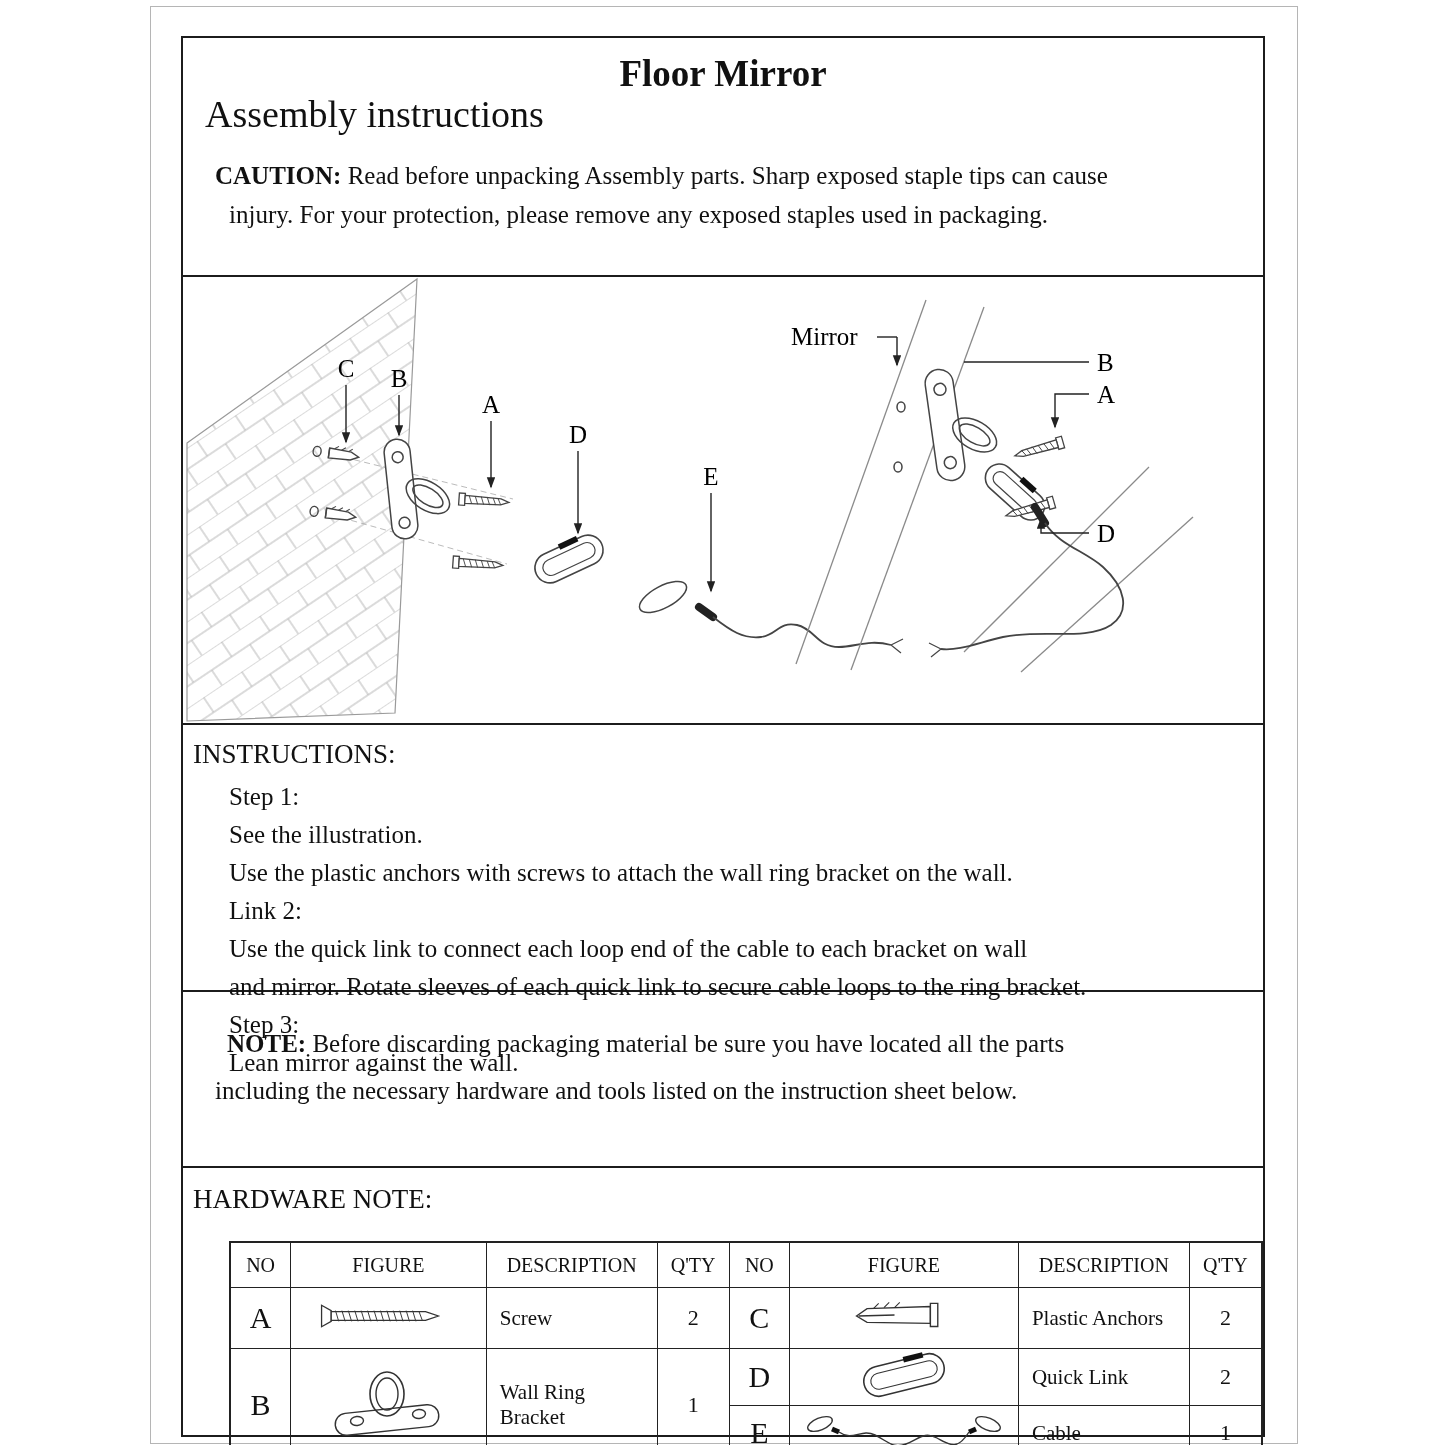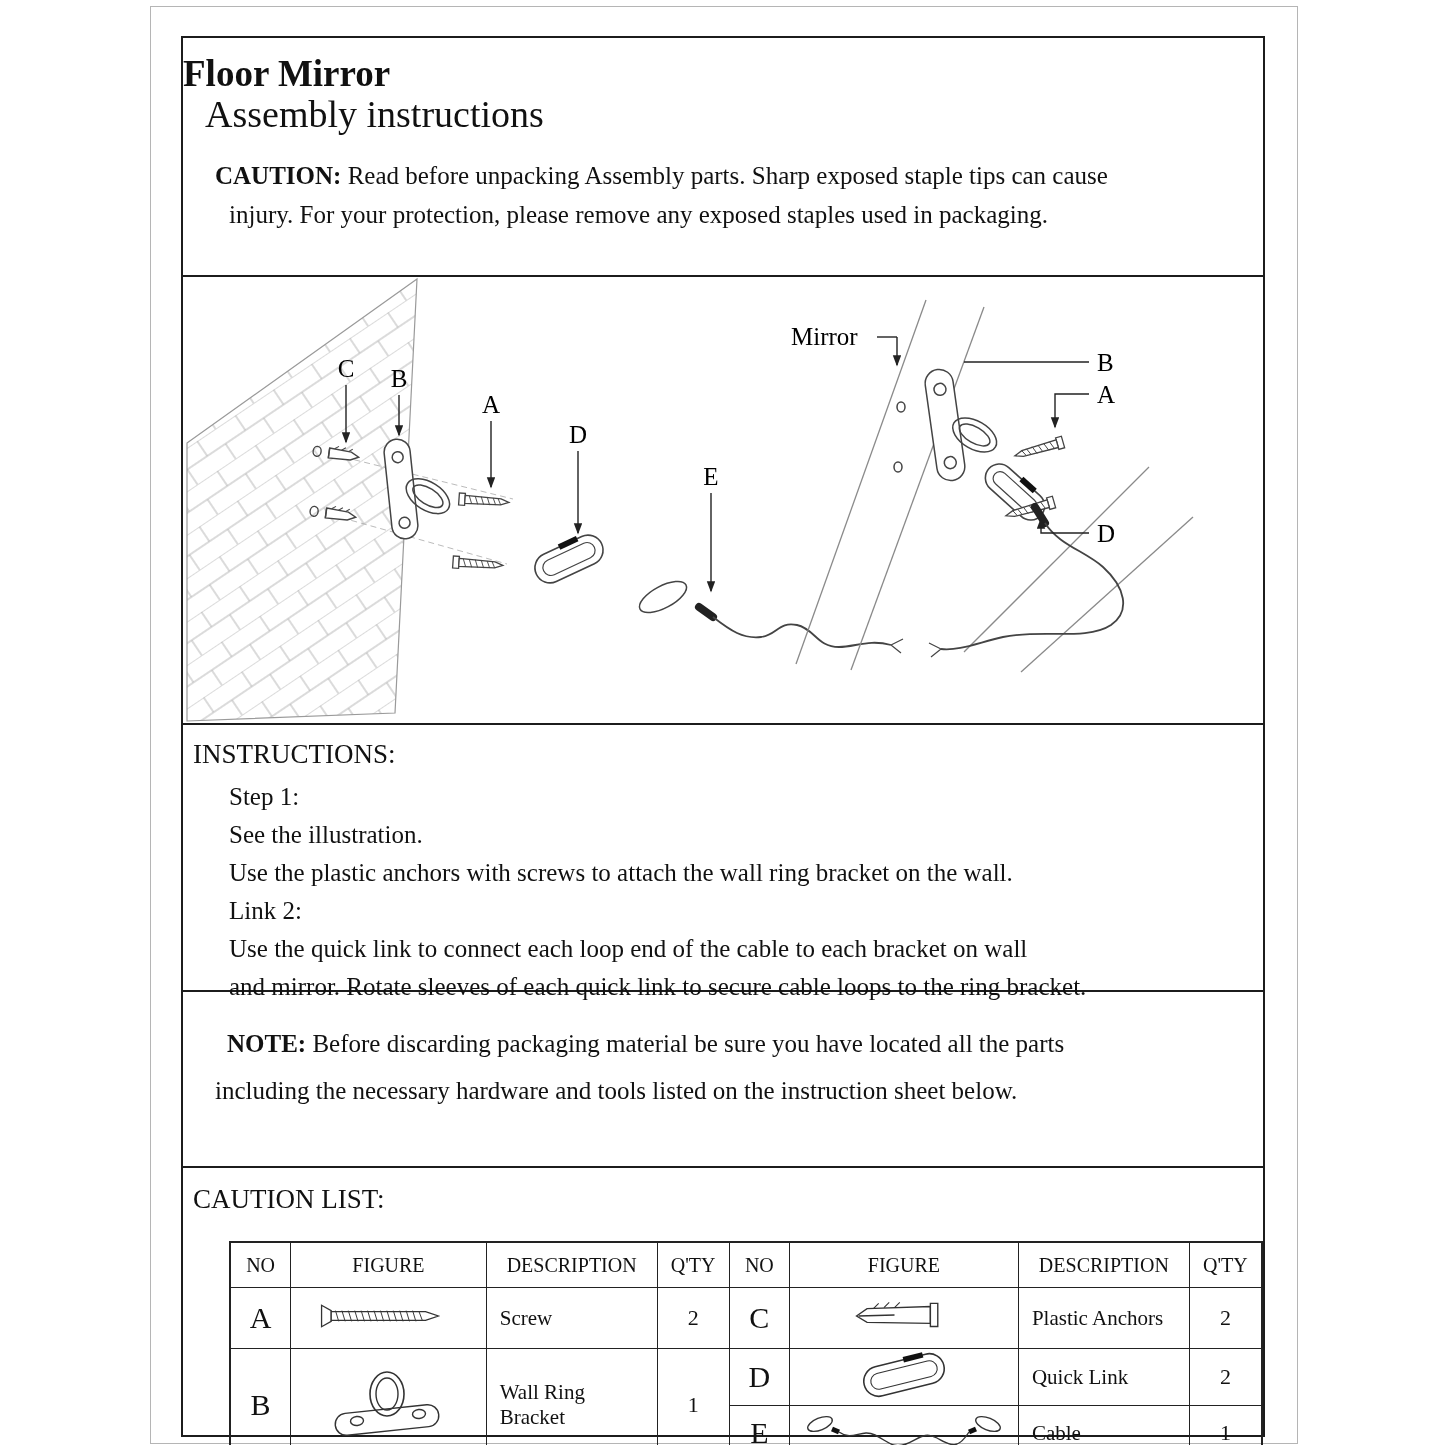--- a/index.html
+++ b/index.html
@@ -16,21 +16,21 @@
     position:absolute; left:181px; top:36px; width:1084px; height:1401px;
     border:2px solid #1c1c1c; background:#fff; box-sizing:border-box;
   }
   .sec { width:100%; box-sizing:border-box; position:relative; }
   .sec-header { height:225px; border-bottom:2px solid #1c1c1c; }
   .sec-diagram { height:448px; border-bottom:2px solid #1c1c1c; }
   .sec-instructions { height:253px; border-bottom:2px solid #1c1c1c; }
   .sec-note { height:148px; border-bottom:2px solid #1c1c1c; }
   .sec-hardware { height:319px; }
 
-  .title { font-size:37px; font-weight:bold; margin-top:14px; line-height:44px; }
+  .title { text-align:center; font-size:37px; font-weight:bold; margin-top:14px; line-height:44px; }
   .subtitle { font-size:38px; line-height:36px;margin-left:22px; }
   .caution { margin:24px 34px 0 32px; font-size:25px; line-height:39px; }
   .caution .lbl { font-weight:bold; }
   .caution .l2 { padding-left:14px; }
 
   .ins-heading { margin:14px 0 0 10px; font-size:27px; }
   .steps { margin:8px 0 0 46px; font-size:25px; }
   .step { display:flex;flex-direction:column; }
   .step-label { min-width:88px; line-height:38px; }
   .step-body { flex:1; line-height:38px; }
@@ -210,33 +210,39 @@
           <div>Use the plastic anchors with screws to attach the wall ring bracket on the wall.</div>
         </div>
       </div>
       <div class="step">
         <div class="step-label">Link 2:</div>
         <div class="step-body">
           <div>Use the quick link to connect each loop end of the cable to each bracket on wall</div>
           <div>and mirror. Rotate sleeves of each quick link to secure cable loops to the ring bracket.</div>
         </div>
       </div>
+      <div class="step">
+        <div class="step-label">Step 3:</div>
+        <div class="step-body">
+          <div>Lean mirror against the wall.</div>
+        </div>
+      </div>
     </div>
   </div>
 
   <div class="sec sec-note">
     <div class="note">
       <div><span class="lbl">NOTE:</span>
         <span>Before discarding packaging material be sure you have located all the parts</span></div>
       <div>including the necessary hardware and tools listed on the instruction sheet below.</div>
     </div>
   </div>
 
   <div class="sec sec-hardware">
-    <div class="hw-heading">CAUTION LIST:</div>
+    <div class="hw-heading">HARDWARE NOTE:</div>
     <table class="hw">
       <tbody>
           <tr>
         <th class="h">NO</th>
         <th class="h">FIGURE</th>
         <th class="h">DESCRIPTION</th>
         <th class="h">Q'TY</th>
         <th class="h">NO</th>
         <th class="h">FIGURE</th>
         <th class="h">DESCRIPTION</th>

